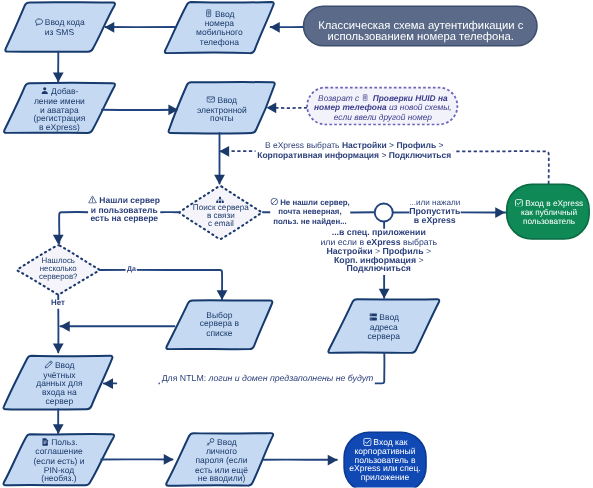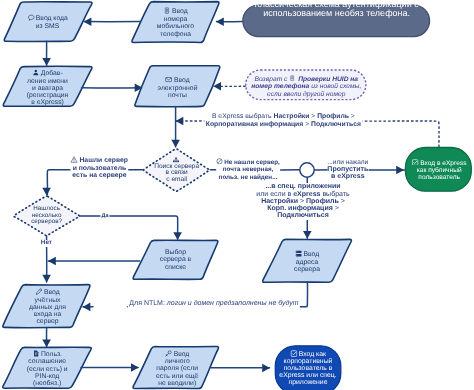--- a/index.html
+++ b/index.html
@@ -209,23 +209,23 @@
 <div class="txt" style="left:308.0px;top:349.62px;width:max-content;font-size:6.85px;line-height:6.95px;color:#ffffff;">
         <div class="ln"><span class="iw"><svg class="ic" viewBox="0 0 16 16">
               <rect x="1.6" y="1.6" width="12.8" height="12.8" rx="2.4" fill="none" stroke="currentColor" stroke-width="1.5"></rect>
               <path d="M4.4 8.2 6.9 10.7 11.7 5.3" fill="none" stroke="currentColor" stroke-width="1.6" stroke-linecap="round" stroke-linejoin="round"></path>
             </svg></span><span>Вход как</span></div>
         <div class="ln"><span>корпоративный</span></div>
         <div class="ln"><span>пользователь в</span></div>
         <div class="ln"><span>eXpress или спец.</span></div>
         <div class="ln"><span>приложение</span></div>
       </div>
-<div class="lbl note-dark" style="left:336.6px;top:0;width:max-content;font-size:9.00px;line-height:9.10px;color:#ffffff;">
+<div class="lbl note-dark" style="left:336.6px;top:16px;width:max-content;font-size:9.00px;line-height:9.10px;color:#ffffff;">
         <div class="ln"><span class="">Классическая схема аутентификации с</span></div>
-        <div class="ln"><span class="">использованием необяз телефона.</span></div>
+        <div class="ln"><span class="">использованием номера телефона.</span></div>
       </div>
 <div class="lbl note-dash" style="left:306.3px;top:74.75px;width:max-content;font-size:6.70px;line-height:7.70px;color:#3c3c8c;">
         <div class="ln"><span class="i">Возврат с </span><span class="iw small"><svg class="ic" viewBox="0 0 16 16">
               <rect x="4.3" y="1.8" width="7.4" height="12.4" rx="1.1" fill="none" stroke="currentColor" stroke-width="1.2"></rect>
               <rect x="6.0" y="3.6" width="4" height="7.2" fill="currentColor" opacity=".55"></rect>
               <circle cx="8" cy="12.5" r=".8" fill="currentColor"></circle>
             </svg></span><span class="b i"> Проверки HUID на</span></div>
         <div class="ln"><span class="b i">номер телефона</span><span class="i"> из новой схемы,</span></div>
         <div class="ln"><span class="i">если ввели другой номер</span></div>
       </div>

